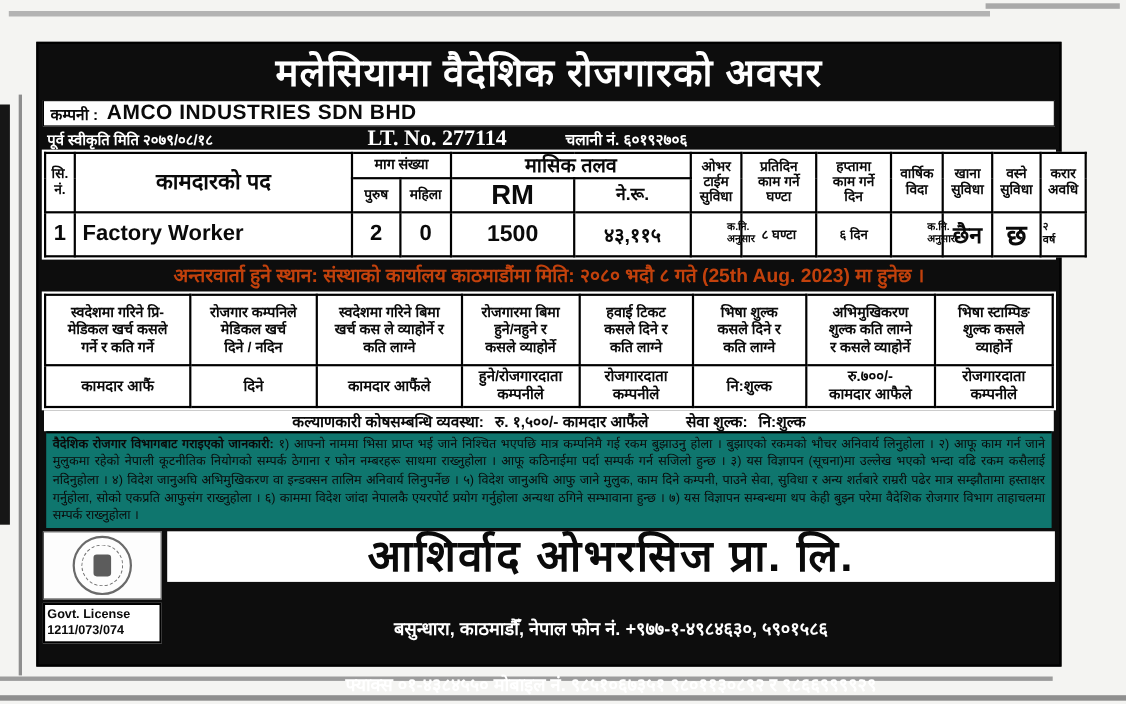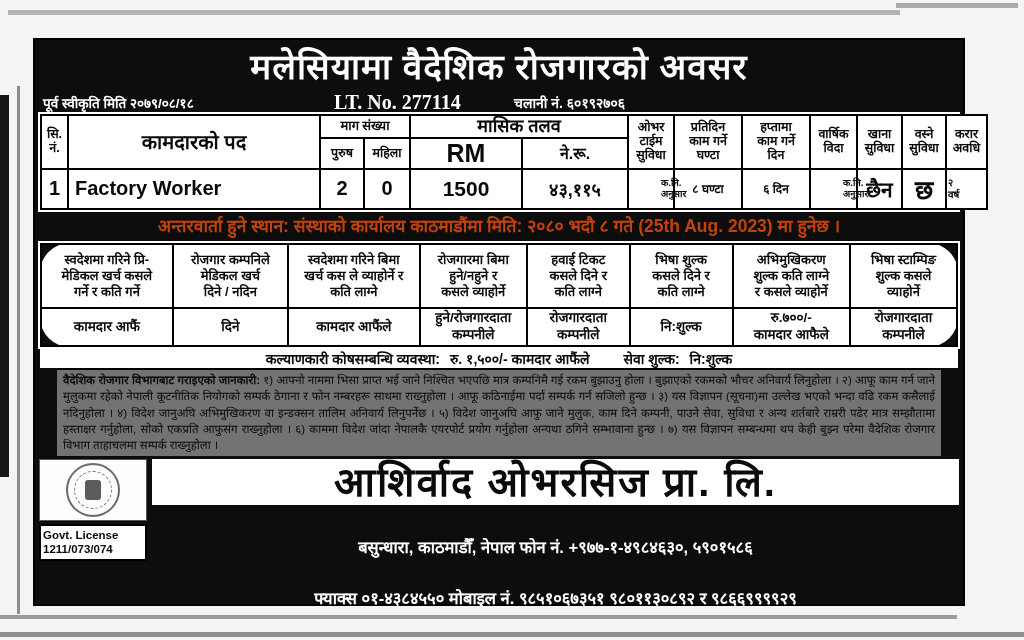--- a/index.html
+++ b/index.html
@@ -65,31 +65,31 @@
   .jobs .c-mid { font-size: 12px; }
   .jobs .c-no { font-size: 21px; }
   .jobs .c-yes { font-size: 26px; }
   .jobs .c-contract { font-size: 10px; white-space: pre-line; text-align: left; line-height: 1.2; }
 
   .interview {
     color: #c2410c; font-weight: bold; font-size: 17.5px; text-align: center;
     height: 33px; line-height: 33px; white-space: nowrap;
   }
 
-  .expenses { width: 100%; height: 104px; border-radius: 30px; }
+  .expenses { width: 100%; height: 104px; }
   .expenses th { font-size: 13px; font-weight: bold; line-height: 1.25; height: 64px; }
   .expenses td { font-size: 13.5px; font-weight: bold; line-height: 1.25; }
 
   .welfare {
     background: #fff; height: 25px; margin: 2px 1px 0 1px;
     display: flex; align-items: center; justify-content: center; gap: 10px;
     font-weight: bold; font-size: 14px;
   }
   .notice {
-    background: #737373; margin: 0 18px; flex: 0 0 88px;
+    background: #0f766e; margin: 0 3px; flex: 0 0 88px;
     font-size: 11.5px; line-height: 1.42; text-align: justify;
     padding: 2px 6px; border-top: 2px solid #000;
   }
   .notice .lead { font-weight: bold; }
 
   .footer { margin-top: 3px; flex: 1; display: flex; gap: 5px; }
   .footer-left { width: 108px; display: flex; flex-direction: column; gap: 3px; }
   .stamp-box {
     background: #fdfdfd; border: 1px solid #555; height: 62px;
     display: flex; align-items: center; justify-content: center;
@@ -128,20 +128,24 @@
   <div class="scan-strip strip-top"></div>
   <div class="bar-left"></div>
   <div class="line-left"></div>
   <div class="scan-strip strip-bottom1"></div>
   <div class="scan-strip strip-bottom2"></div>
 
   <div class="ad">
 
     <div class="ad-title">मलेसियामा वैदेशिक रोजगारको अवसर</div>
 
+    <div class="company-strip">
+      <span class="company-label">कम्पनी :</span>
+      <span class="company-name">AMCO INDUSTRIES SDN BHD</span>
+    </div>
 
     <div class="approval-row">
       <span class="ap1">पूर्व स्वीकृति मिति २०७९/०८/१८</span>
       <span class="lt">LT. No.  277114</span>
       <span class="ch">चलानी नं.  ६०१९२७०६</span>
     </div>
 
     <div class="tbl-wrap">
       <table class="jobs">
         <colgroup>

